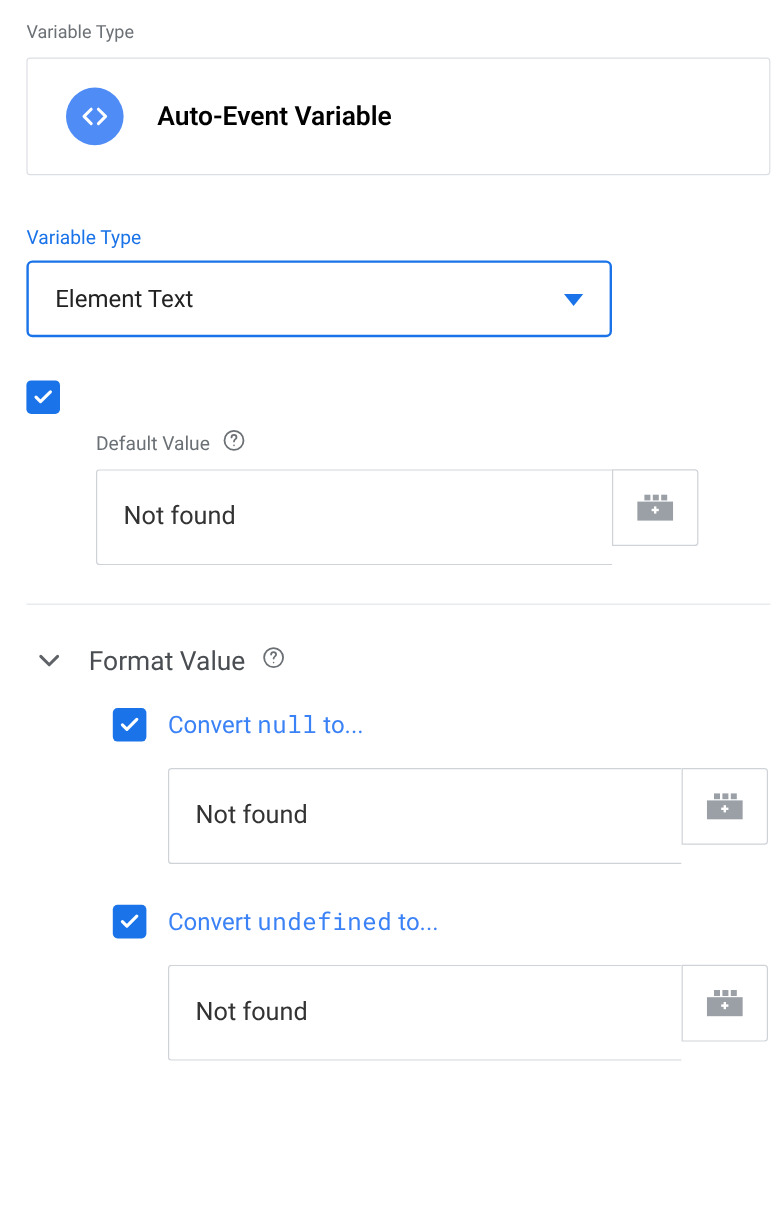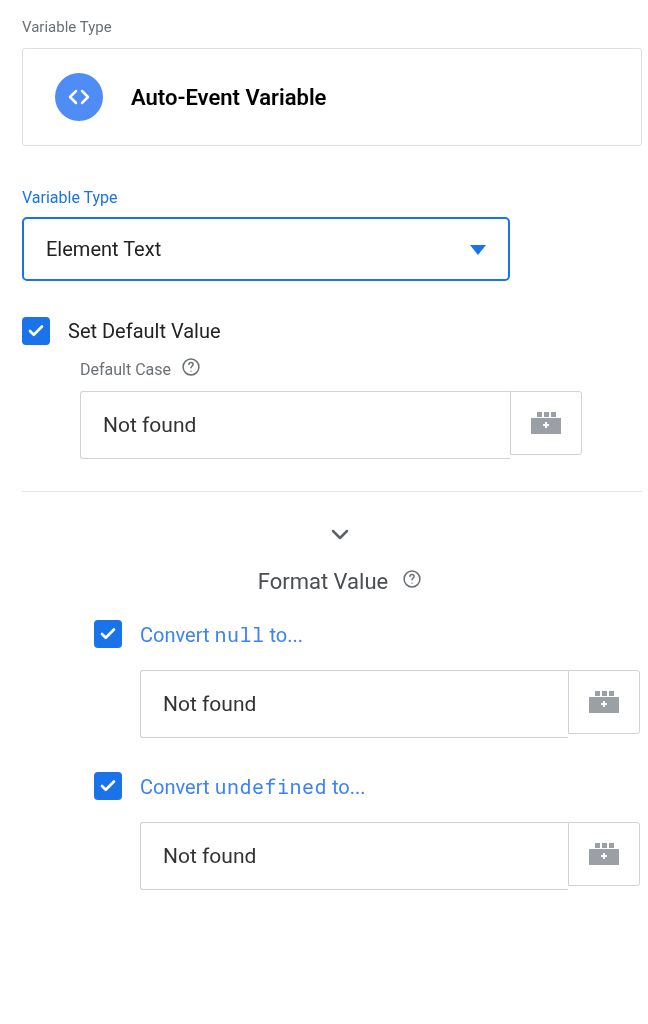--- a/index.html
+++ b/index.html
@@ -104,21 +104,21 @@
       align-items: center;
       gap: 10px;
       margin-bottom: 10px;
     }
     .text-input-group {
       display: flex;
       width: 502px;
       margin-bottom: 32px;
     }
     .text-input {
-      height: 68px;
+      height: 80px;
       padding: 0 22px;
       font-size: 21px;
       color: #333;
       border: 1px solid #cfd3d8;
       flex: 1;
       display: flex;
       align-items: center;
       border-radius: 3px 0 0 3px;
       border-right: none;
     }
@@ -137,21 +137,20 @@
       border-top: 1px solid #e3e5e8;
       margin: 6px 0 34px 0;
       width: 620px;
     }
     .format-header {
       display: flex;
       align-items: center;
       gap: 24px;
       margin-bottom: 26px;
       margin-left: 10px;
-      flex-direction: column;
     }
     .format-title {
       font-size: 22px;
       color: #4a4e52;
       display: flex;
       align-items: center;
       gap: 14px;
     }
     .format-options {
       margin-left: 72px;
@@ -197,26 +196,25 @@
   </div>
 </div>
 
 <div>
   <div class="option-row">
     <div class="checkbox checked">
       <svg width="18" height="18" viewBox="0 0 24 24" fill="none" stroke="#fff" stroke-width="3.5" stroke-linecap="round" stroke-linejoin="round">
         <polyline points="4 12 9 17 20 6"></polyline>
       </svg>
     </div>
-    <div class="option-label">Set Default Value</div>
   </div>
 
   <div class="indent-1">
     <div class="field-label">
-      <span>Default Case</span>
+      <span>Default Value</span>
       <span>
         <svg width="20" height="20" viewBox="0 0 24 24" fill="none" stroke="#6b7075" stroke-width="1.8">
           <circle cx="12" cy="12" r="9.5"></circle>
           <path d="M9.5 9a2.5 2.5 0 0 1 5 0c0 1.6-2.5 2-2.5 4" stroke-linecap="round"></path>
           <circle cx="12" cy="17" r="0.8" fill="#6b7075" stroke="none"></circle>
         </svg>
       </span>
     </div>
     <div class="text-input-group">
       <div class="text-input">Not found</div>

